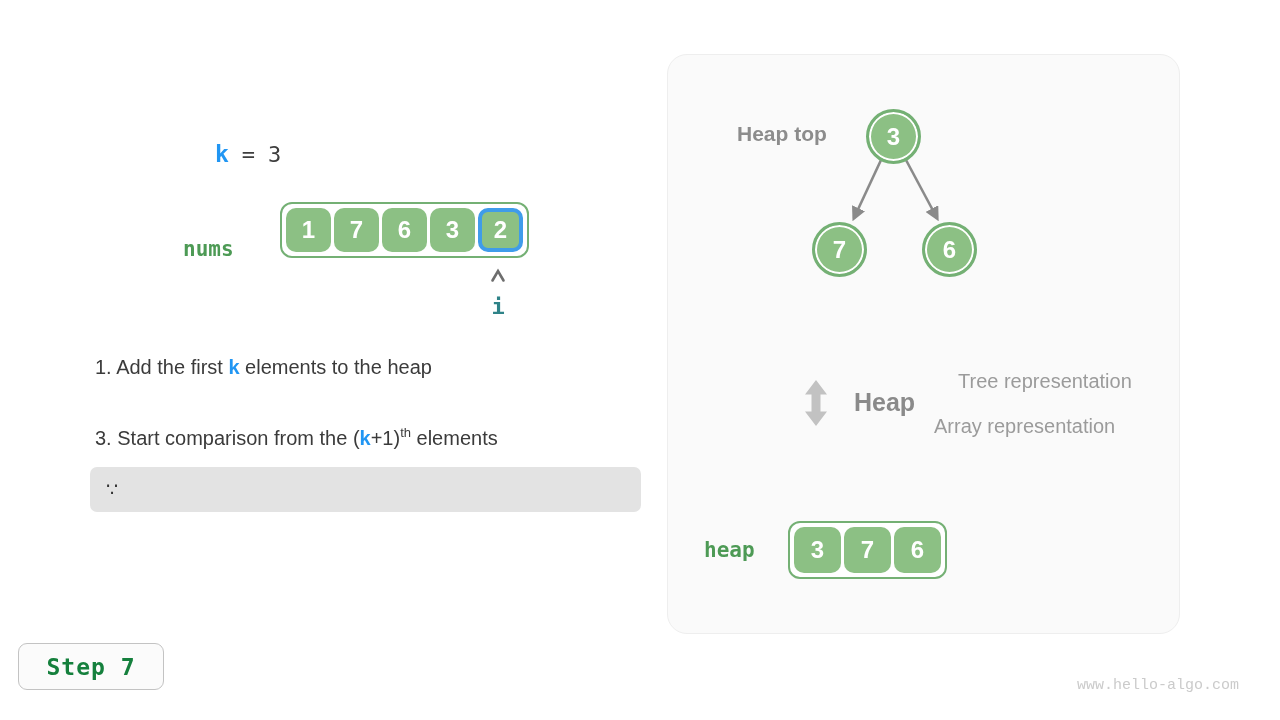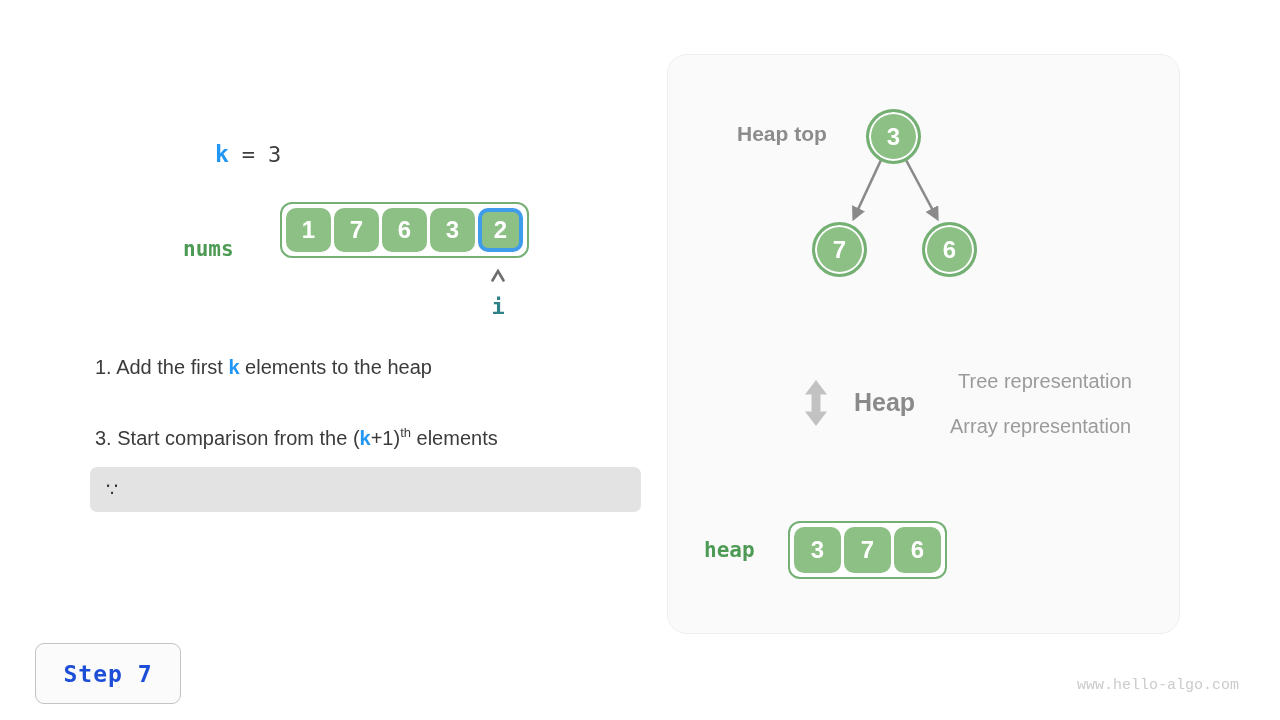--- a/index.html
+++ b/index.html
@@ -64,34 +64,34 @@
     display:flex;align-items:center;justify-content:center;
     color:#ffffff;font-weight:bold;font-size:24px;box-sizing:border-box;
   }
   .node-root{left:198px;top:54px;}
   .node-left{left:144px;top:167px;}
   .node-right{left:254px;top:167px;}
   .tree-edges{left:0;top:0;}
 
   .legend-title{left:186px;top:333px;font-size:25px;font-weight:bold;color:#8A8A8A;}
   .legend-line1{left:266px;top:315px;font-size:20px;color:#9B9B9B;margin-left:24px;}
-  .legend-line2{left:266px;top:360px;font-size:20px;color:#9B9B9B;margin-left:16px;}
+  .legend-line2{left:266px;top:360px;font-size:20px;color:#9B9B9B;}
   .updown-icon{left:137px;top:325px;}
 
   .heap-label{left:36px;top:483px;}
   .heap-array{left:120px;top:466px;}
   .heap-array .array-cell{width:47px;height:46px;}
 
   
   .step-badge{
-    left:35px;top:643px;width:146px;height:61px;background:#FBFBFB;
+    left:18px;top:643px;width:146px;height:47px;background:#FBFBFB;
     border:1.5px solid #C3C3C3;border-radius:9px;box-sizing:border-box;
     display:flex;align-items:center;justify-content:center;
     font-family:"DejaVu Sans Mono",monospace;font-weight:bold;font-size:23px;
-    color:#1d4ed8;letter-spacing:1px;
+    color:#15803d;letter-spacing:1px;
   }
   .watermark{
     left:1077px;top:677px;font-family:Liberation Mono, monospace;
     font-size:15px;color:#CBCBCB;
   }
 </style>
 </head>
 <body>
 
 <div class="abs equation">

